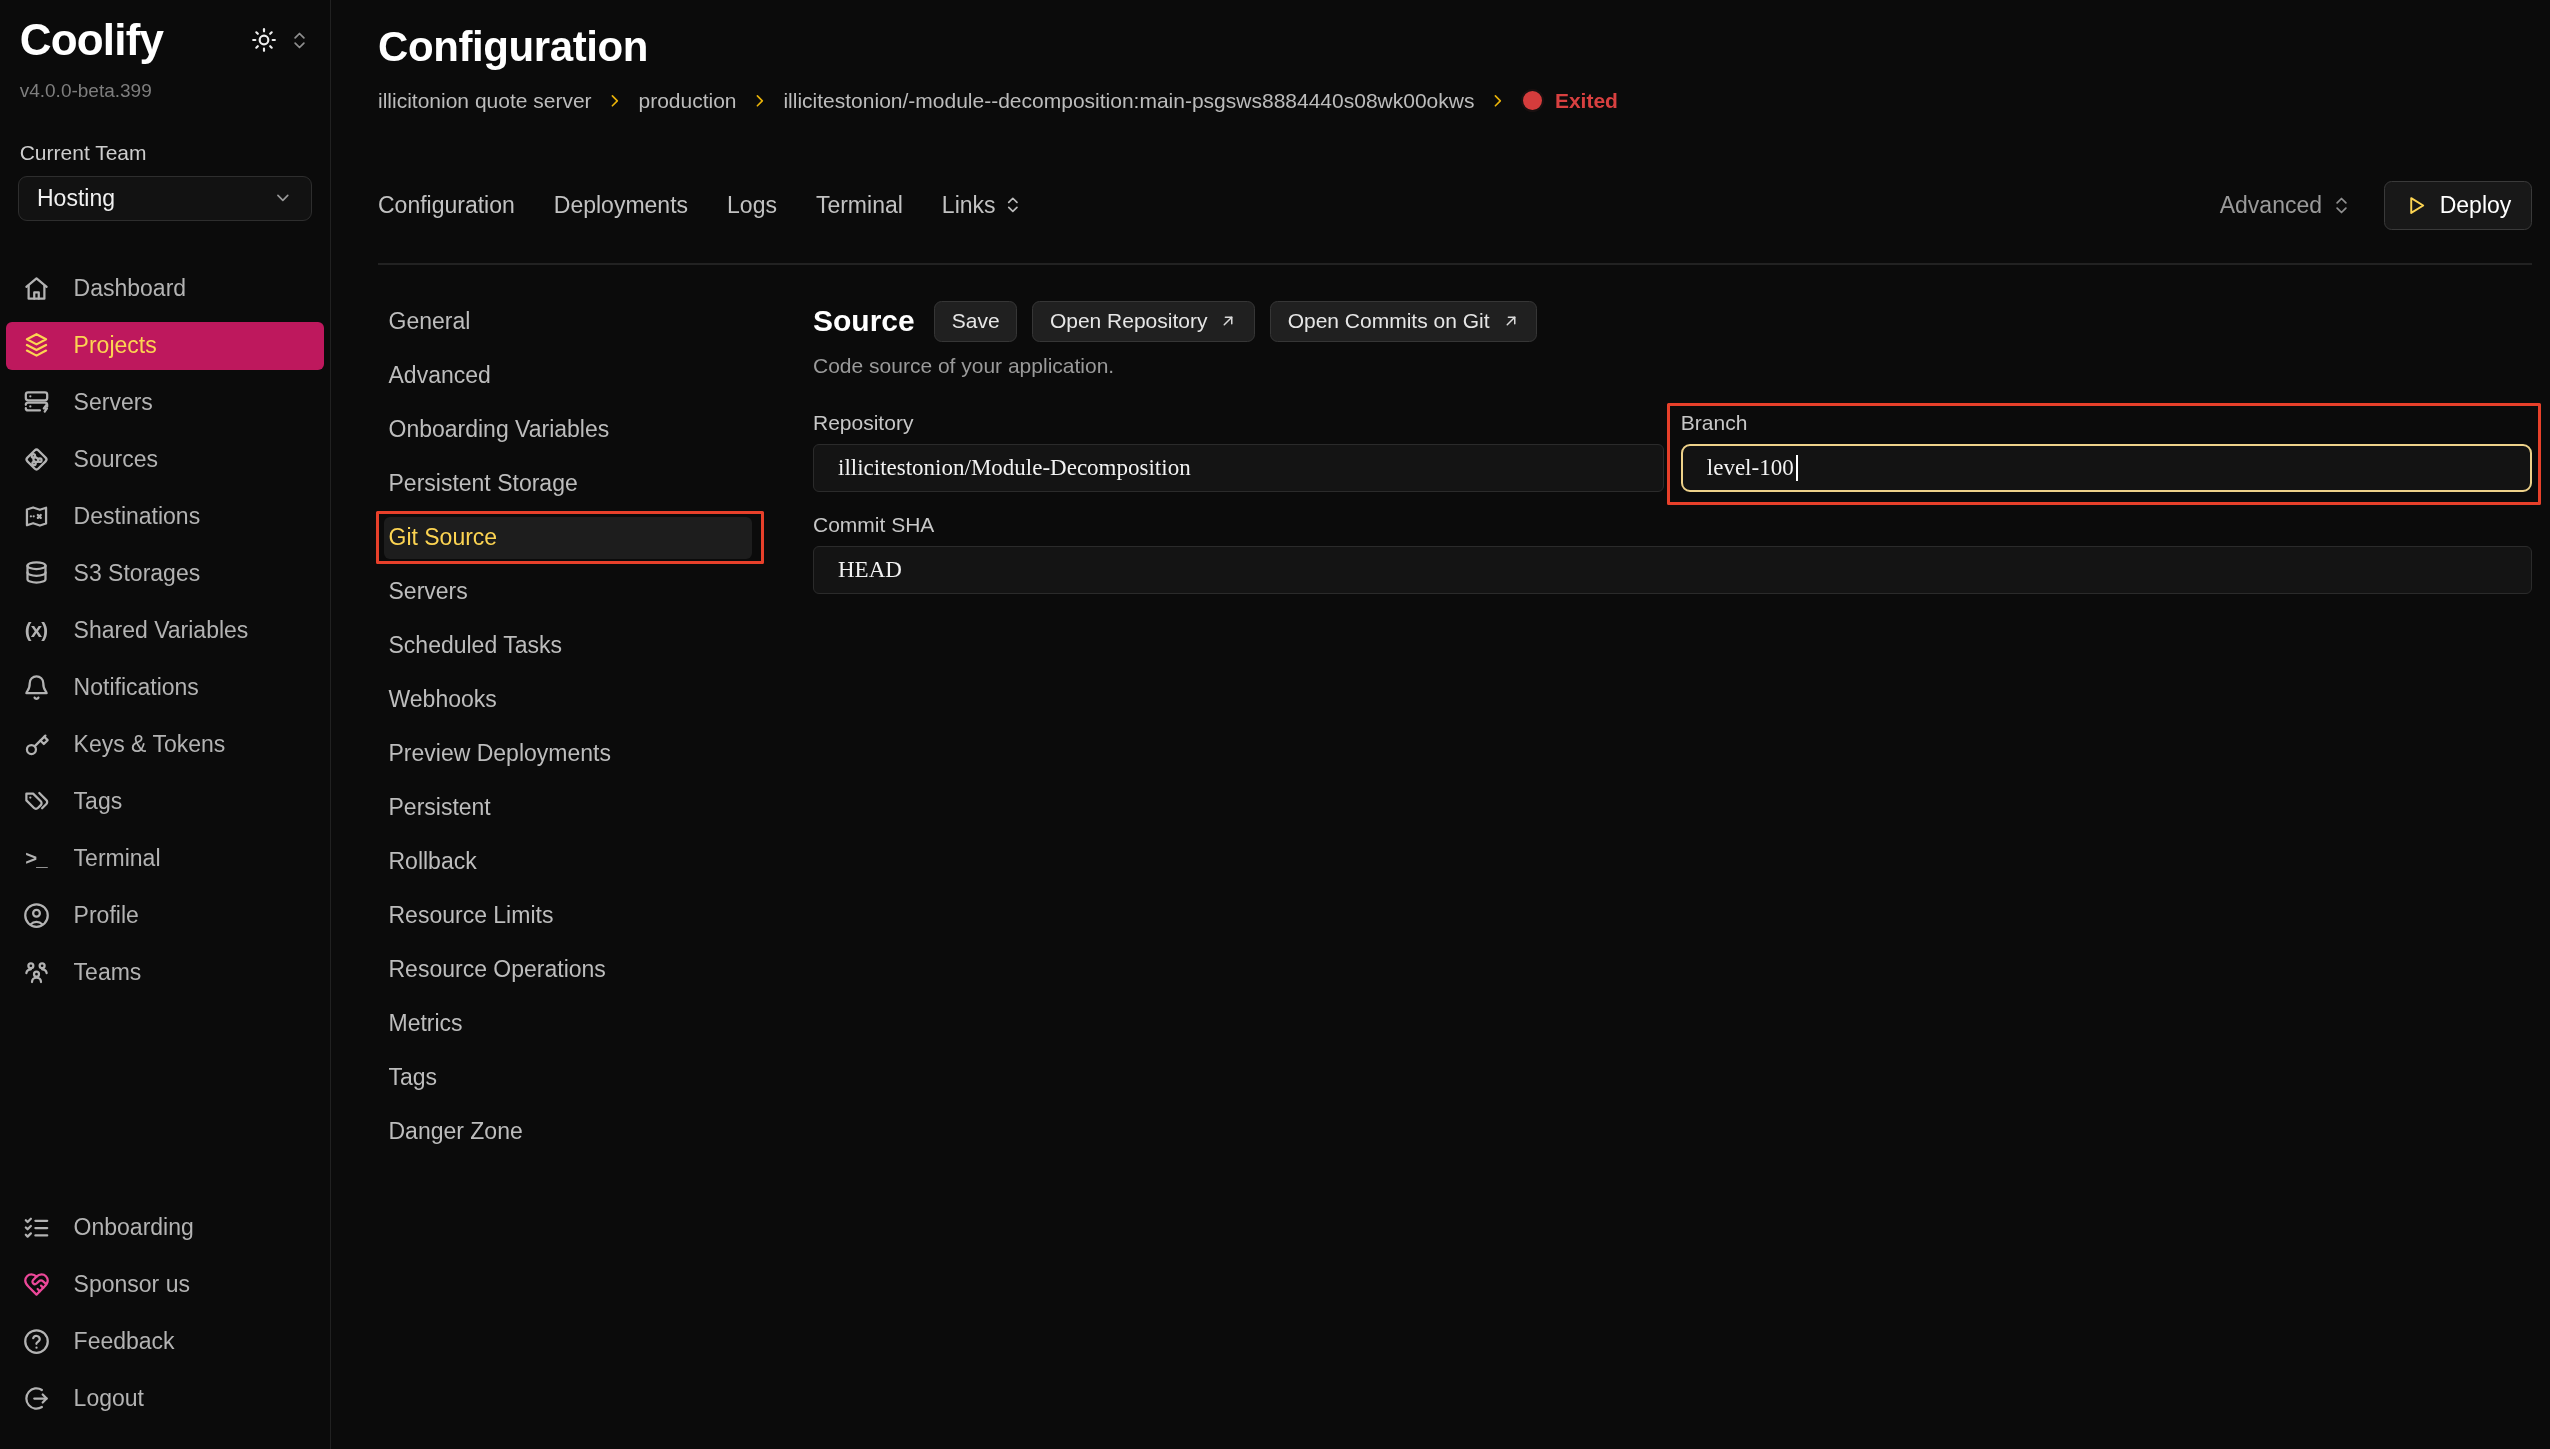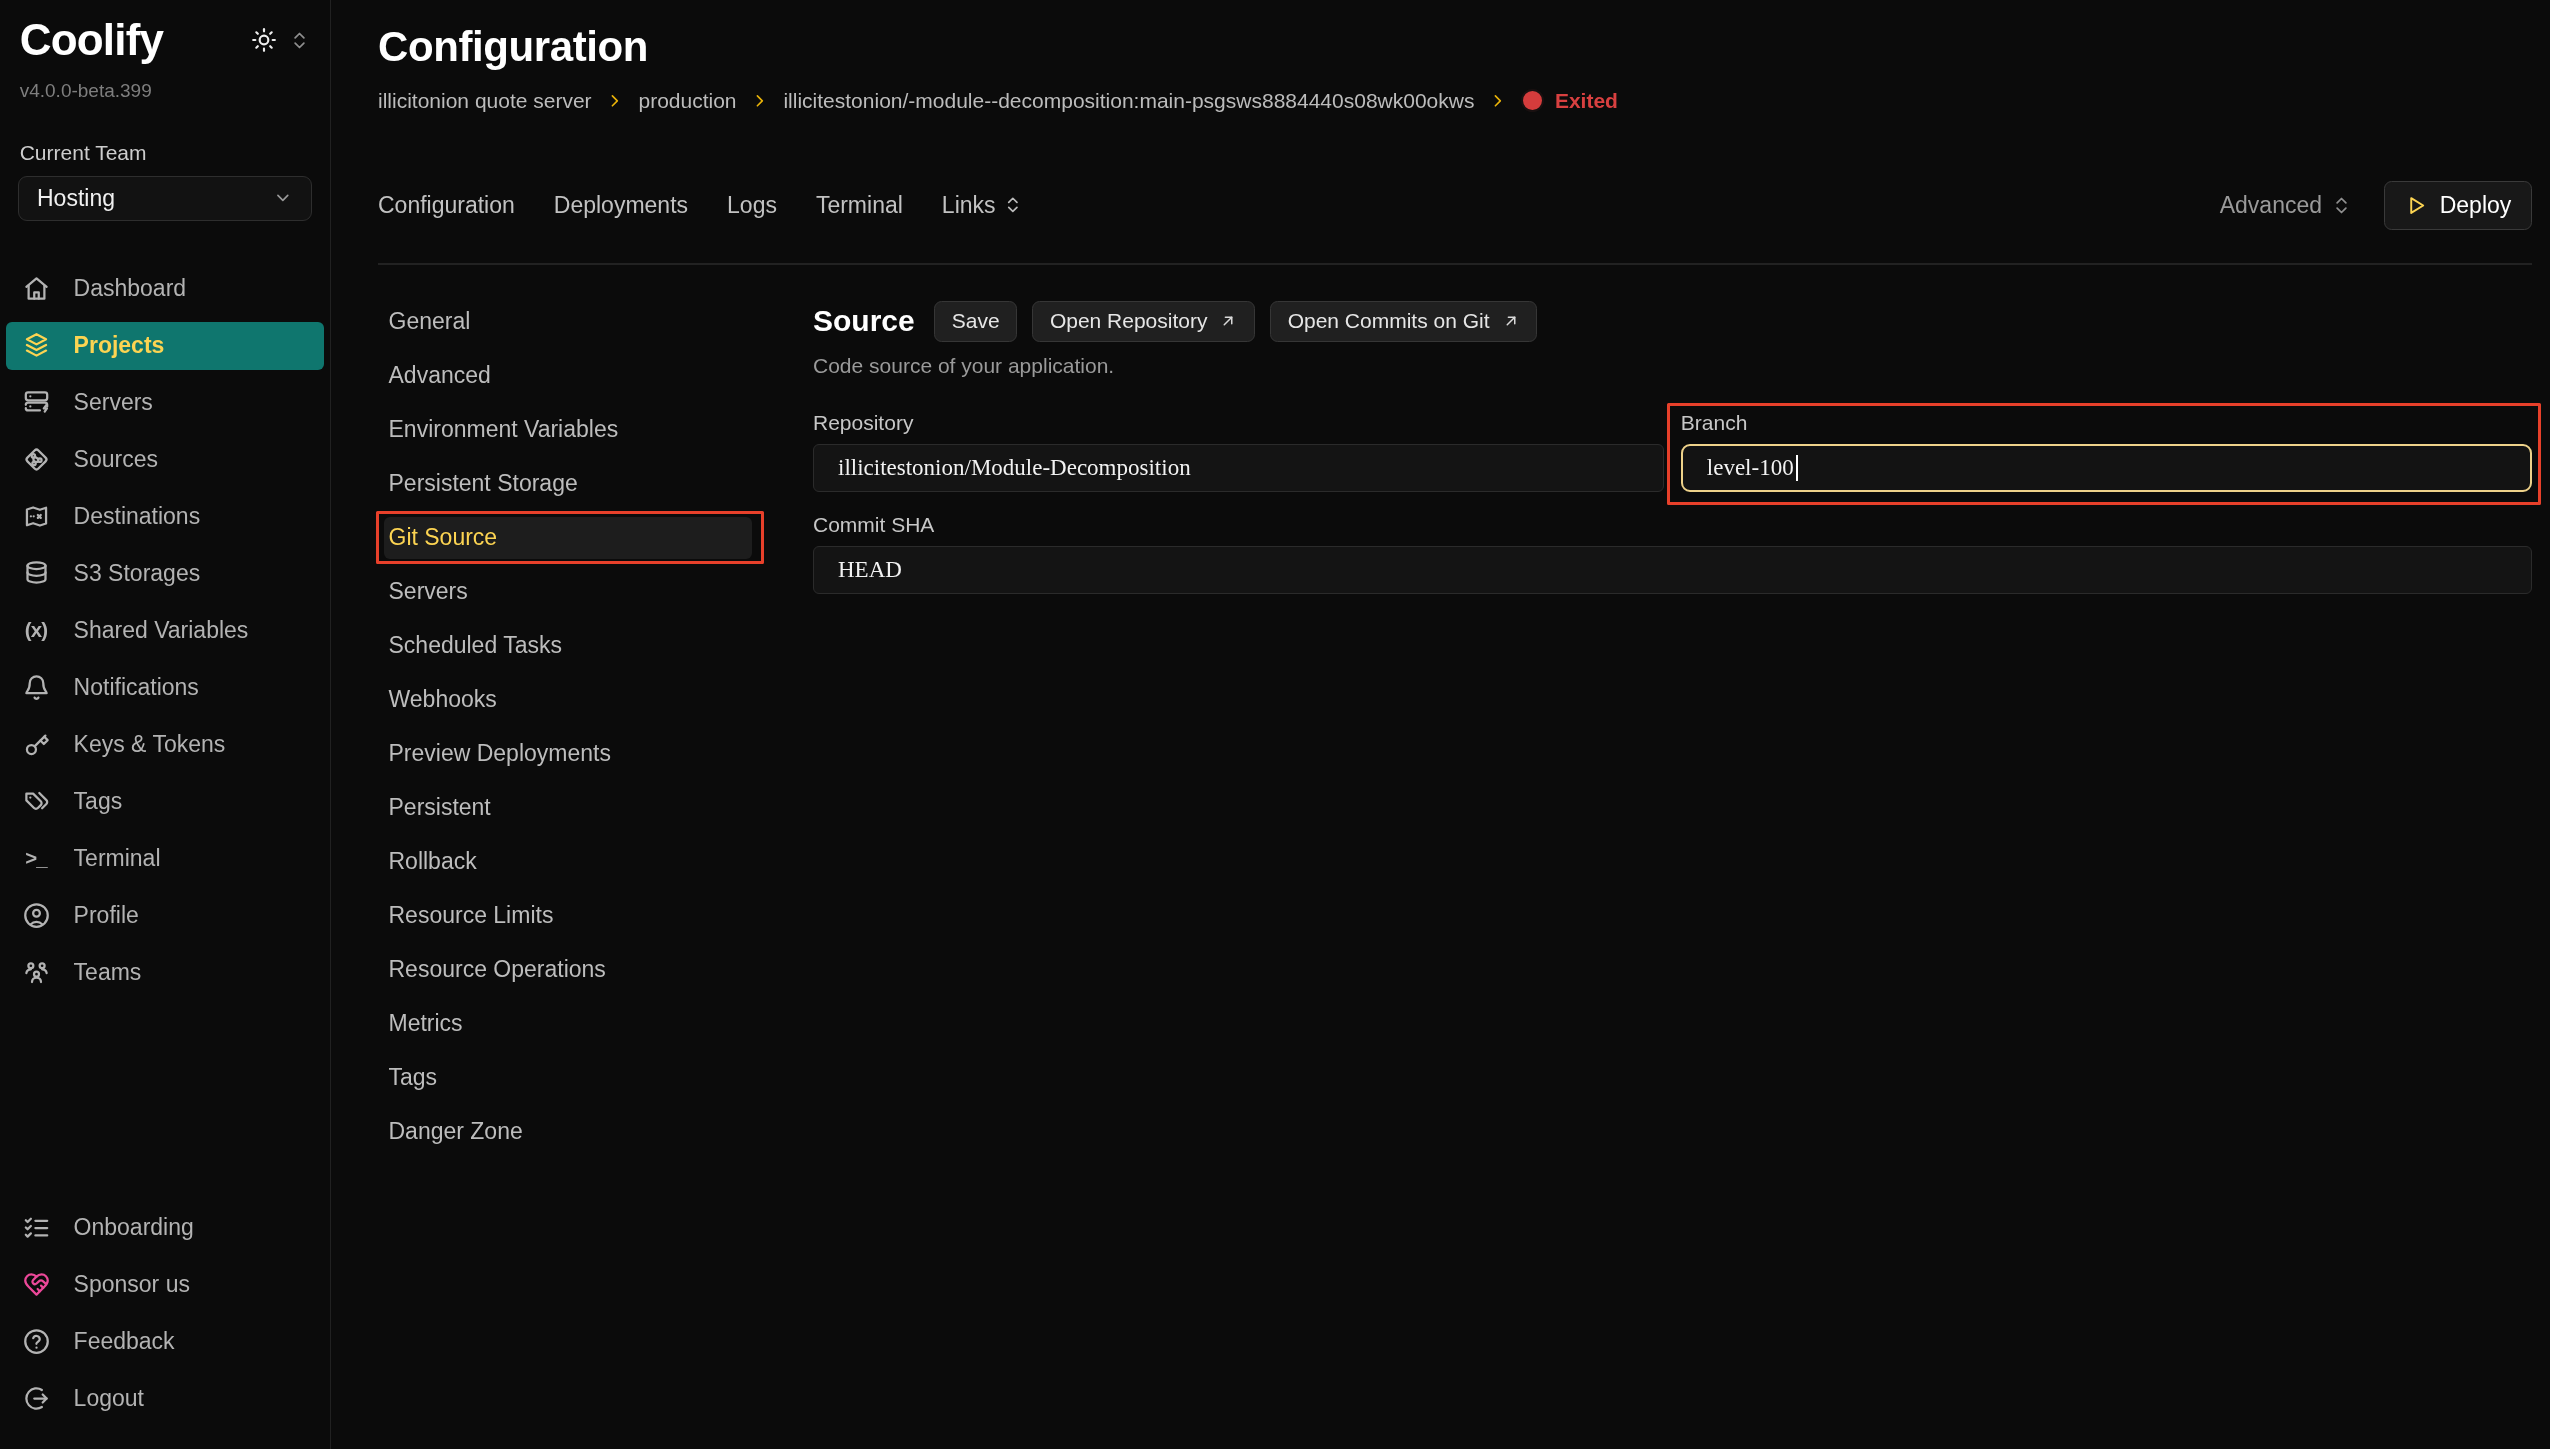--- a/index.html
+++ b/index.html
@@ -22,21 +22,21 @@
   .team-label { margin-top:39px; font-size:21px; color:#cdcdcd; padding:0 19.7px; }
   .team-select { margin:10.6px 18px 0 18px; height:45px; border:1.5px solid #2e2e2e; border-radius:9px;
     background:#121212; display:flex; align-items:center; justify-content:space-between;
     padding:0 18px; font-size:23px; color:#f0f0f0; cursor:pointer; }
   .team-select .chev { width:19.7px; height:19.7px; color:#9a9a9a; }
 
   .menu { margin-top:44px; display:flex; flex-direction:column; }
   .menu-item { height:48px; margin:0 6px 9px 6px; padding:0 16.6px; display:flex; align-items:center;
     gap:24px; border-radius:6px; color:#b3b3b3; font-size:23px; cursor:pointer; white-space:nowrap; }
   .menu-item .icon, .menu-item svg.ic { width:27px; height:27px; min-width:27px; }
-  .menu-item.active { background:#0f766e; color:#fcd452;font-weight:bold; }
+  .menu-item.active { background:#be185d; color:#fcd452; }
   .icon-text { width:27px; min-width:27px; text-align:center; font-weight:700; font-size:20.4px;
     line-height:27px; letter-spacing:-0.8px; }
   .sidebar-bottom { margin-top:auto; padding-bottom:17.4px; display:flex; flex-direction:column; }
   .pink { color:#ec4899; }
 
   
   .main { flex:1; padding-left:47px; padding-right:18px; display:flex; flex-direction:column; }
   .page-title { margin-top:23px; font-size:42px; font-weight:700; letter-spacing:-0.4px; }
   .breadcrumb { margin-top:18px; display:flex; align-items:center; gap:13.6px; font-size:21px; color:#bcbcbc; }
   .crumb { white-space:nowrap; }
@@ -326,21 +326,21 @@
       </button>
     </div>
   </div>
 
   <div class="divider"></div>
 
   <div class="content">
     <nav class="subnav">
       <div class="subnav-item">General</div>
       <div class="subnav-item">Advanced</div>
-      <div class="subnav-item">Environment Variables</div>
+      <div class="subnav-item">Onboarding Variables</div>
       <div class="subnav-item">Persistent Storage</div>
       <div class="subnav-item active">
         <span>Git Source</span>
         <span class="annotation-box git-annotation"></span>
       </div>
       <div class="subnav-item">Servers</div>
       <div class="subnav-item">Scheduled Tasks</div>
       <div class="subnav-item">Webhooks</div>
       <div class="subnav-item">Preview Deployments</div>
       <div class="subnav-item">Persistent</div>

